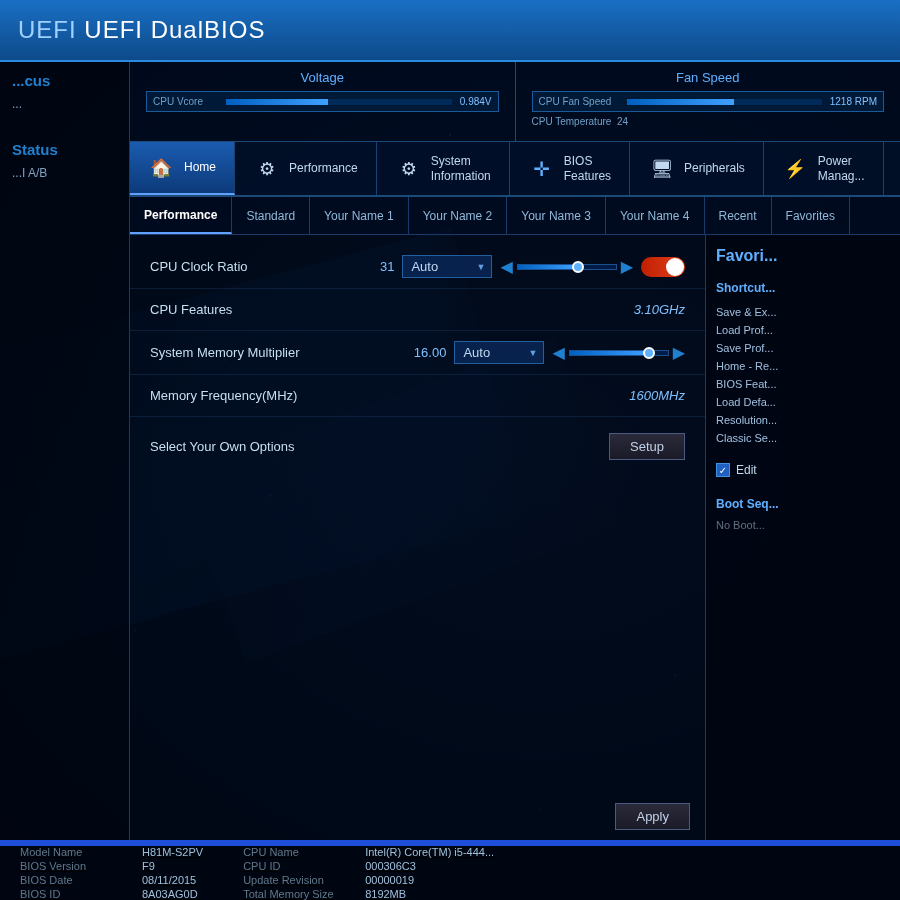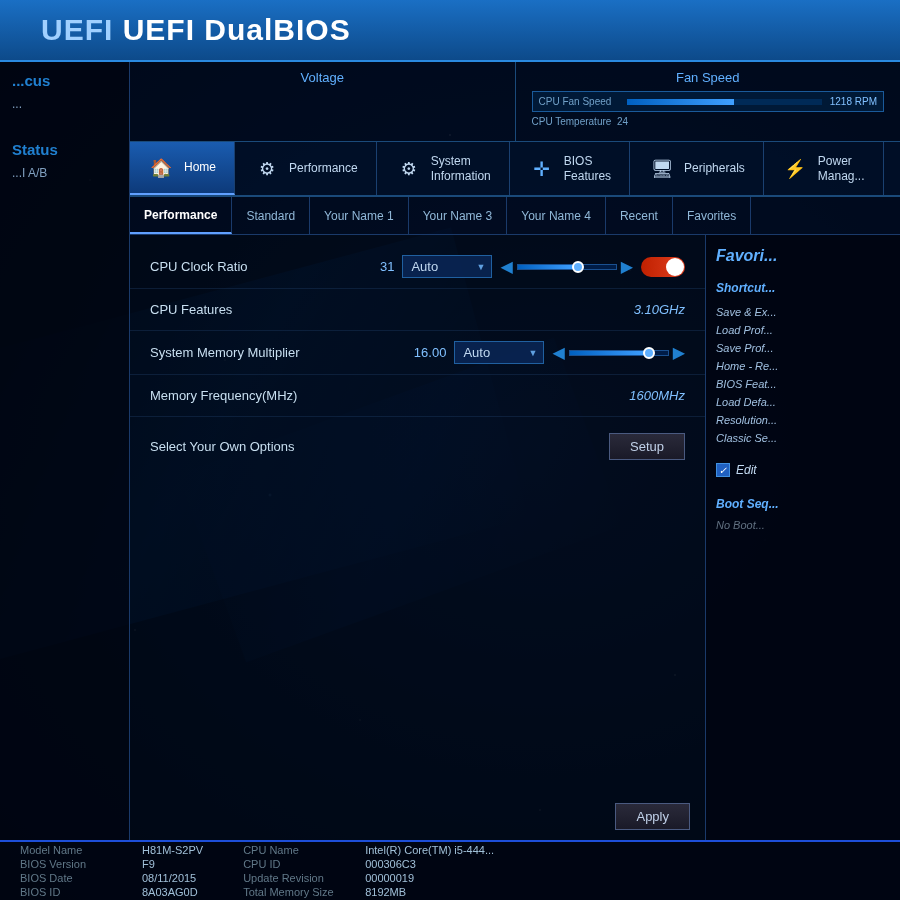--- a/index.html
+++ b/index.html
@@ -61,24 +61,23 @@
       height: 62px;
       background: linear-gradient(180deg, #1a6fc4 0%, #0d4a8a 100%);
       z-index: 10;
       display: flex;
       align-items: center;
       padding: 0 18px;
       border-bottom: 2px solid #2a8ae0;
     }
     .top-bar-logo {
       color: #fff;
-      font-size: 30px;
-      font-weight: bold;
+      font-size: 24px;
+      font-weight: normal;
       letter-spacing: 1px;
-      margin-left: 23px;
     }
     .top-bar-logo span {
       color: #a0d0ff;
     }
 
     
     .main-area {
       position: absolute;
       top: 62px; left: 130px; right: 0; bottom: 60px;
       z-index: 5;
@@ -311,21 +310,20 @@
     }
 
     
     .favorites-sidebar {
       width: 195px;
       background: rgba(0,5,18,0.85);
       border-left: 1px solid #1a3a6a;
       padding: 12px 10px;
       font-size: 12px;
       overflow: hidden;
-      font-style: italic;
     }
     .fav-title {
       color: #60b0ff;
       font-size: 16px;
       font-weight: bold;
       margin-bottom: 16px;
     }
     .shortcuts-title {
       color: #60b0ff;
       font-size: 12px;
@@ -398,27 +396,28 @@
       color: #80a0c0;
       font-size: 12px;
     }
 
     
     .bottom-bar {
       position: absolute;
       bottom: 0; left: 0; right: 0;
       height: 60px;
       background: rgba(0,5,18,0.95);
-      border-top: 2px solid #1d4ed8;
+      border-top: 6px solid #1d4ed8;
       z-index: 10;
       display: flex;
       align-items: center;
       padding: 0 20px;
       gap: 40px;
       font-size: 11px;
+      text-decoration: underline;
     }
     .bottom-info-group { display: flex; flex-direction: column; gap: 2px; }
     .bottom-info-row { display: flex; gap: 12px; }
     .bottom-key { color: #607888; min-width: 110px; }
     .bottom-val { color: #a0c0d8; }
 
     
     .apply-btn-area {
       position: absolute;
       bottom: 70px;
@@ -453,20 +452,29 @@
   <div class="left-value">...</div>
   <div class="left-status-title">Status</div>
   <div class="left-status-val">...I A/B</div>
 </div>
 
 <div class="main-area">
 
   <div class="top-stats">
     <div class="stat-section">
       <div class="stat-label">Voltage</div>
+      <div class="stat-bar-container">
+        <div class="stat-bar-inner">
+          <span style="min-width:65px;color:#70a0c8;font-size:10px">CPU Vcore</span>
+          <div class="stat-bar-fill">
+            <div class="stat-bar-fill-inner" style="width:45%"></div>
+          </div>
+          <span style="color:#80c0ff;font-size:10px">0.984V</span>
+        </div>
+      </div>
     </div>
     <div class="stat-section">
       <div class="stat-label">Fan Speed</div>
       <div class="stat-bar-container">
         <div class="stat-bar-inner">
           <span style="min-width:80px;color:#70a0c8;font-size:10px">CPU Fan Speed</span>
           <div class="stat-bar-fill">
             <div class="stat-bar-fill-inner" style="width:55%"></div>
           </div>
           <span style="color:#80c0ff;font-size:10px">1218 RPM</span>
@@ -503,20 +511,21 @@
     <div class="nav-tab">
       <div class="nav-tab-icon">⚡</div>
       <div class="nav-tab-text">Power<br>Manag...</div>
     </div>
   </div>
 
   <div class="sub-tabs">
     <div class="sub-tab active">Performance</div>
     <div class="sub-tab">Standard</div>
     <div class="sub-tab">Your Name 1</div>
+    <div class="sub-tab">Your Name 2</div>
     <div class="sub-tab">Your Name 3</div>
     <div class="sub-tab">Your Name 4</div>
     <div class="sub-tab">Recent</div>
     <div class="sub-tab">Favorites</div>
   </div>
 
   <div class="content-panel">
 
     <div class="settings-list">
 

